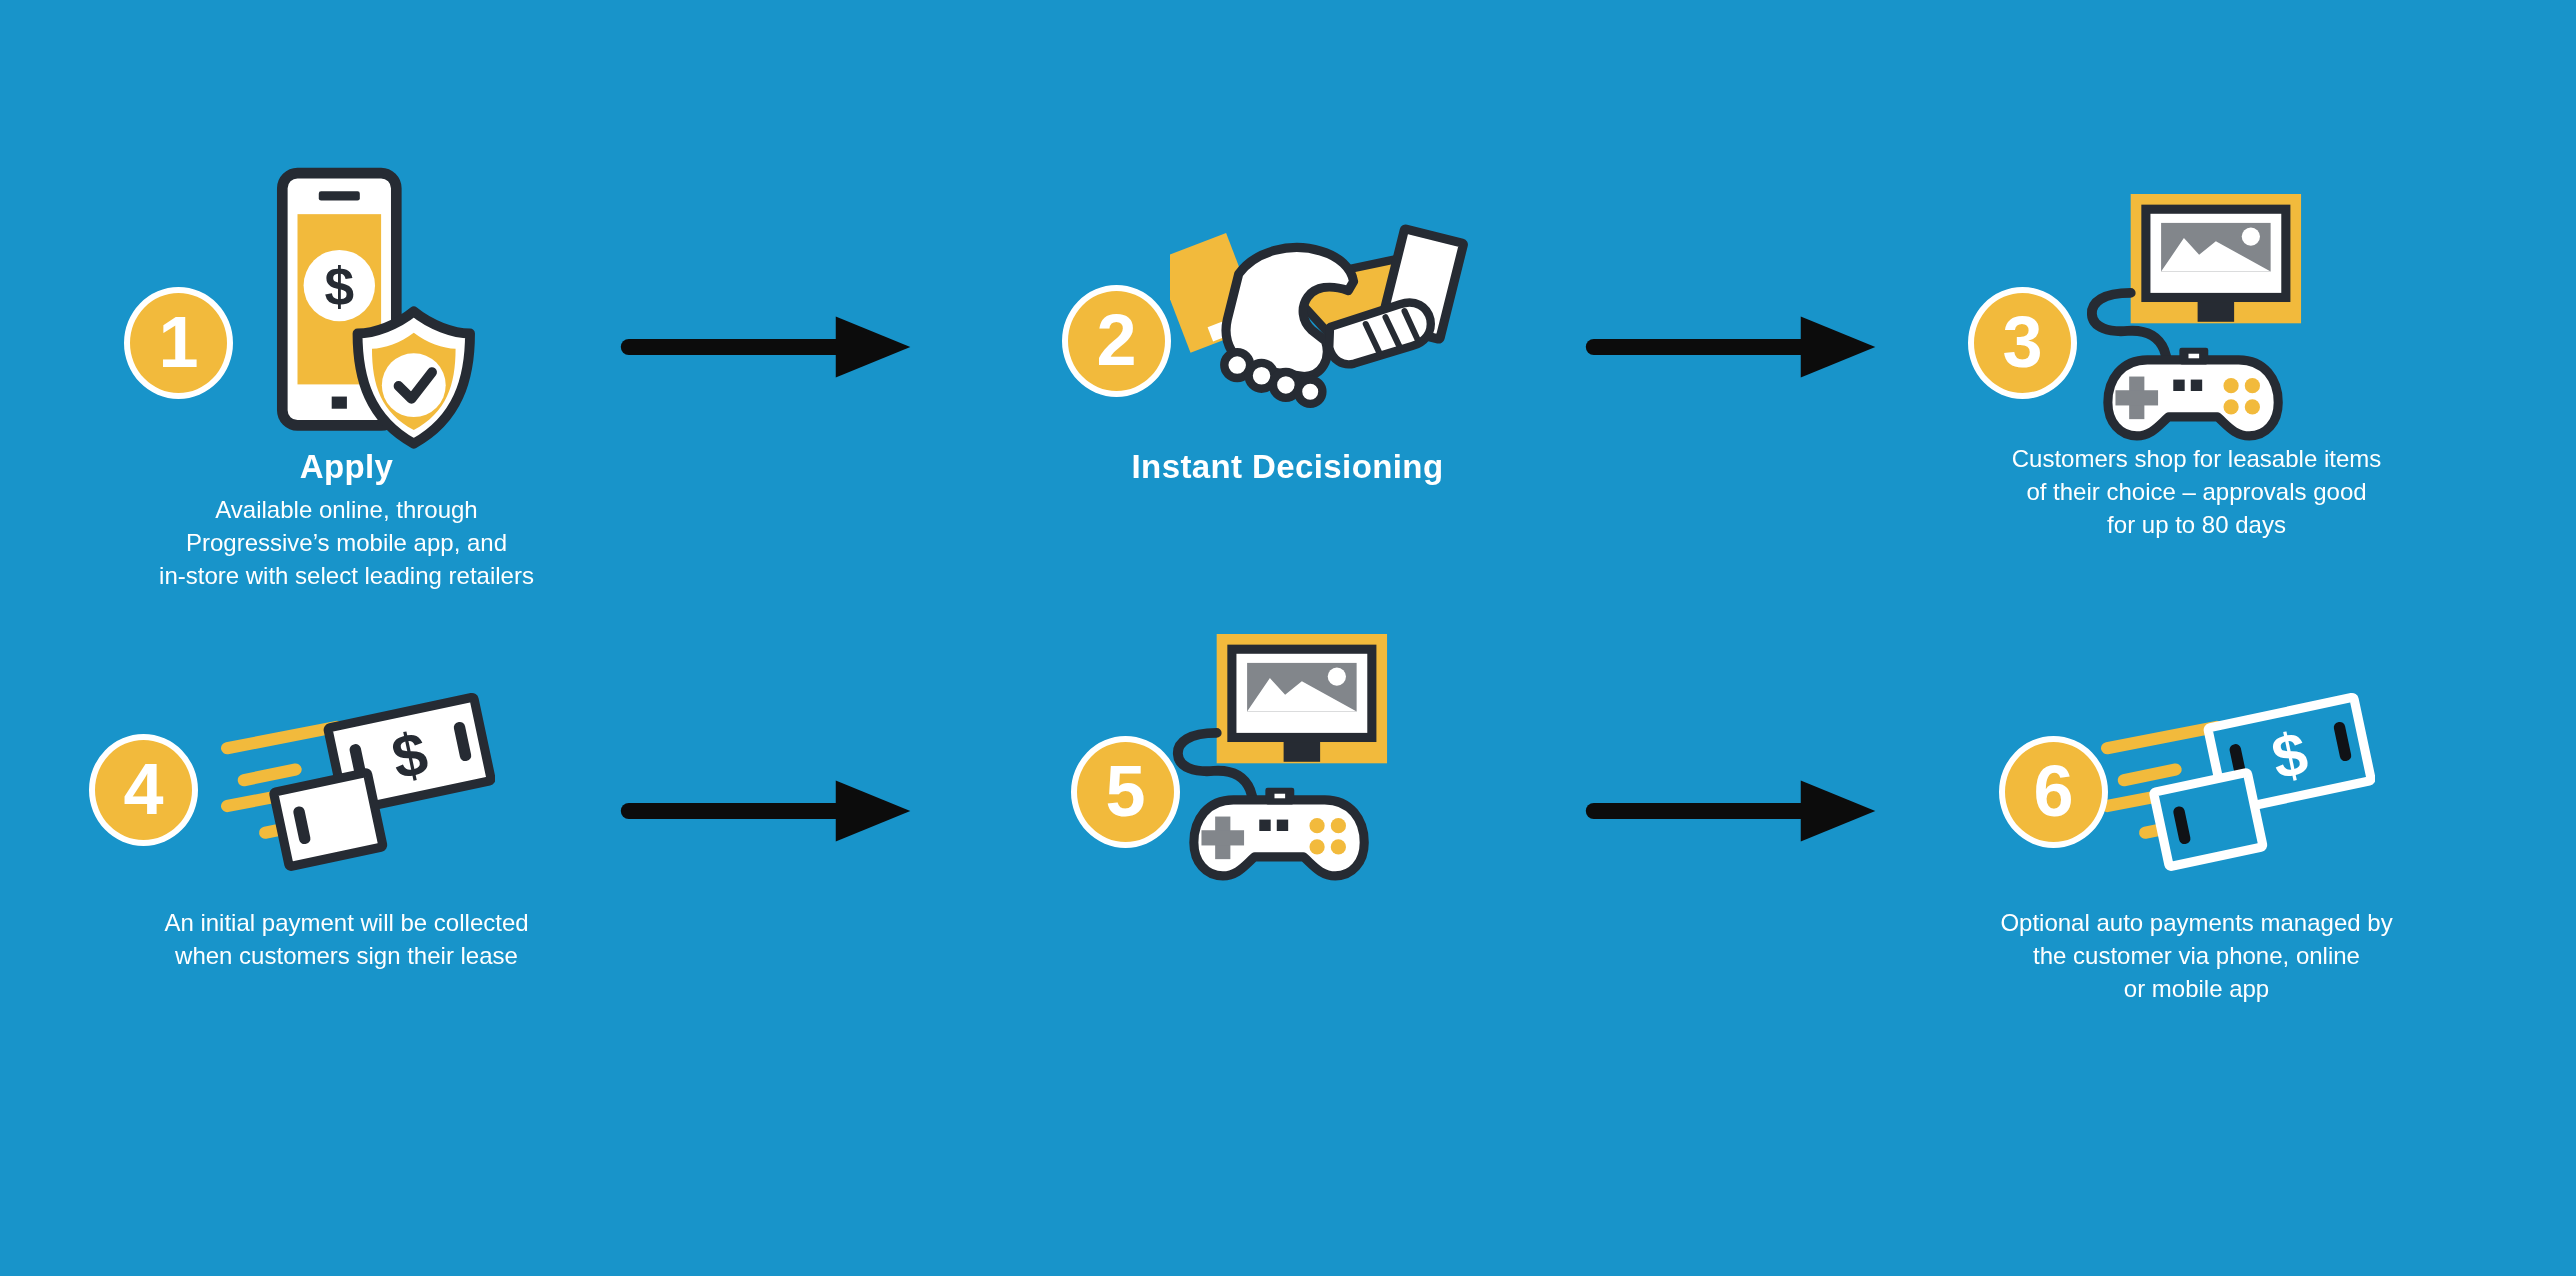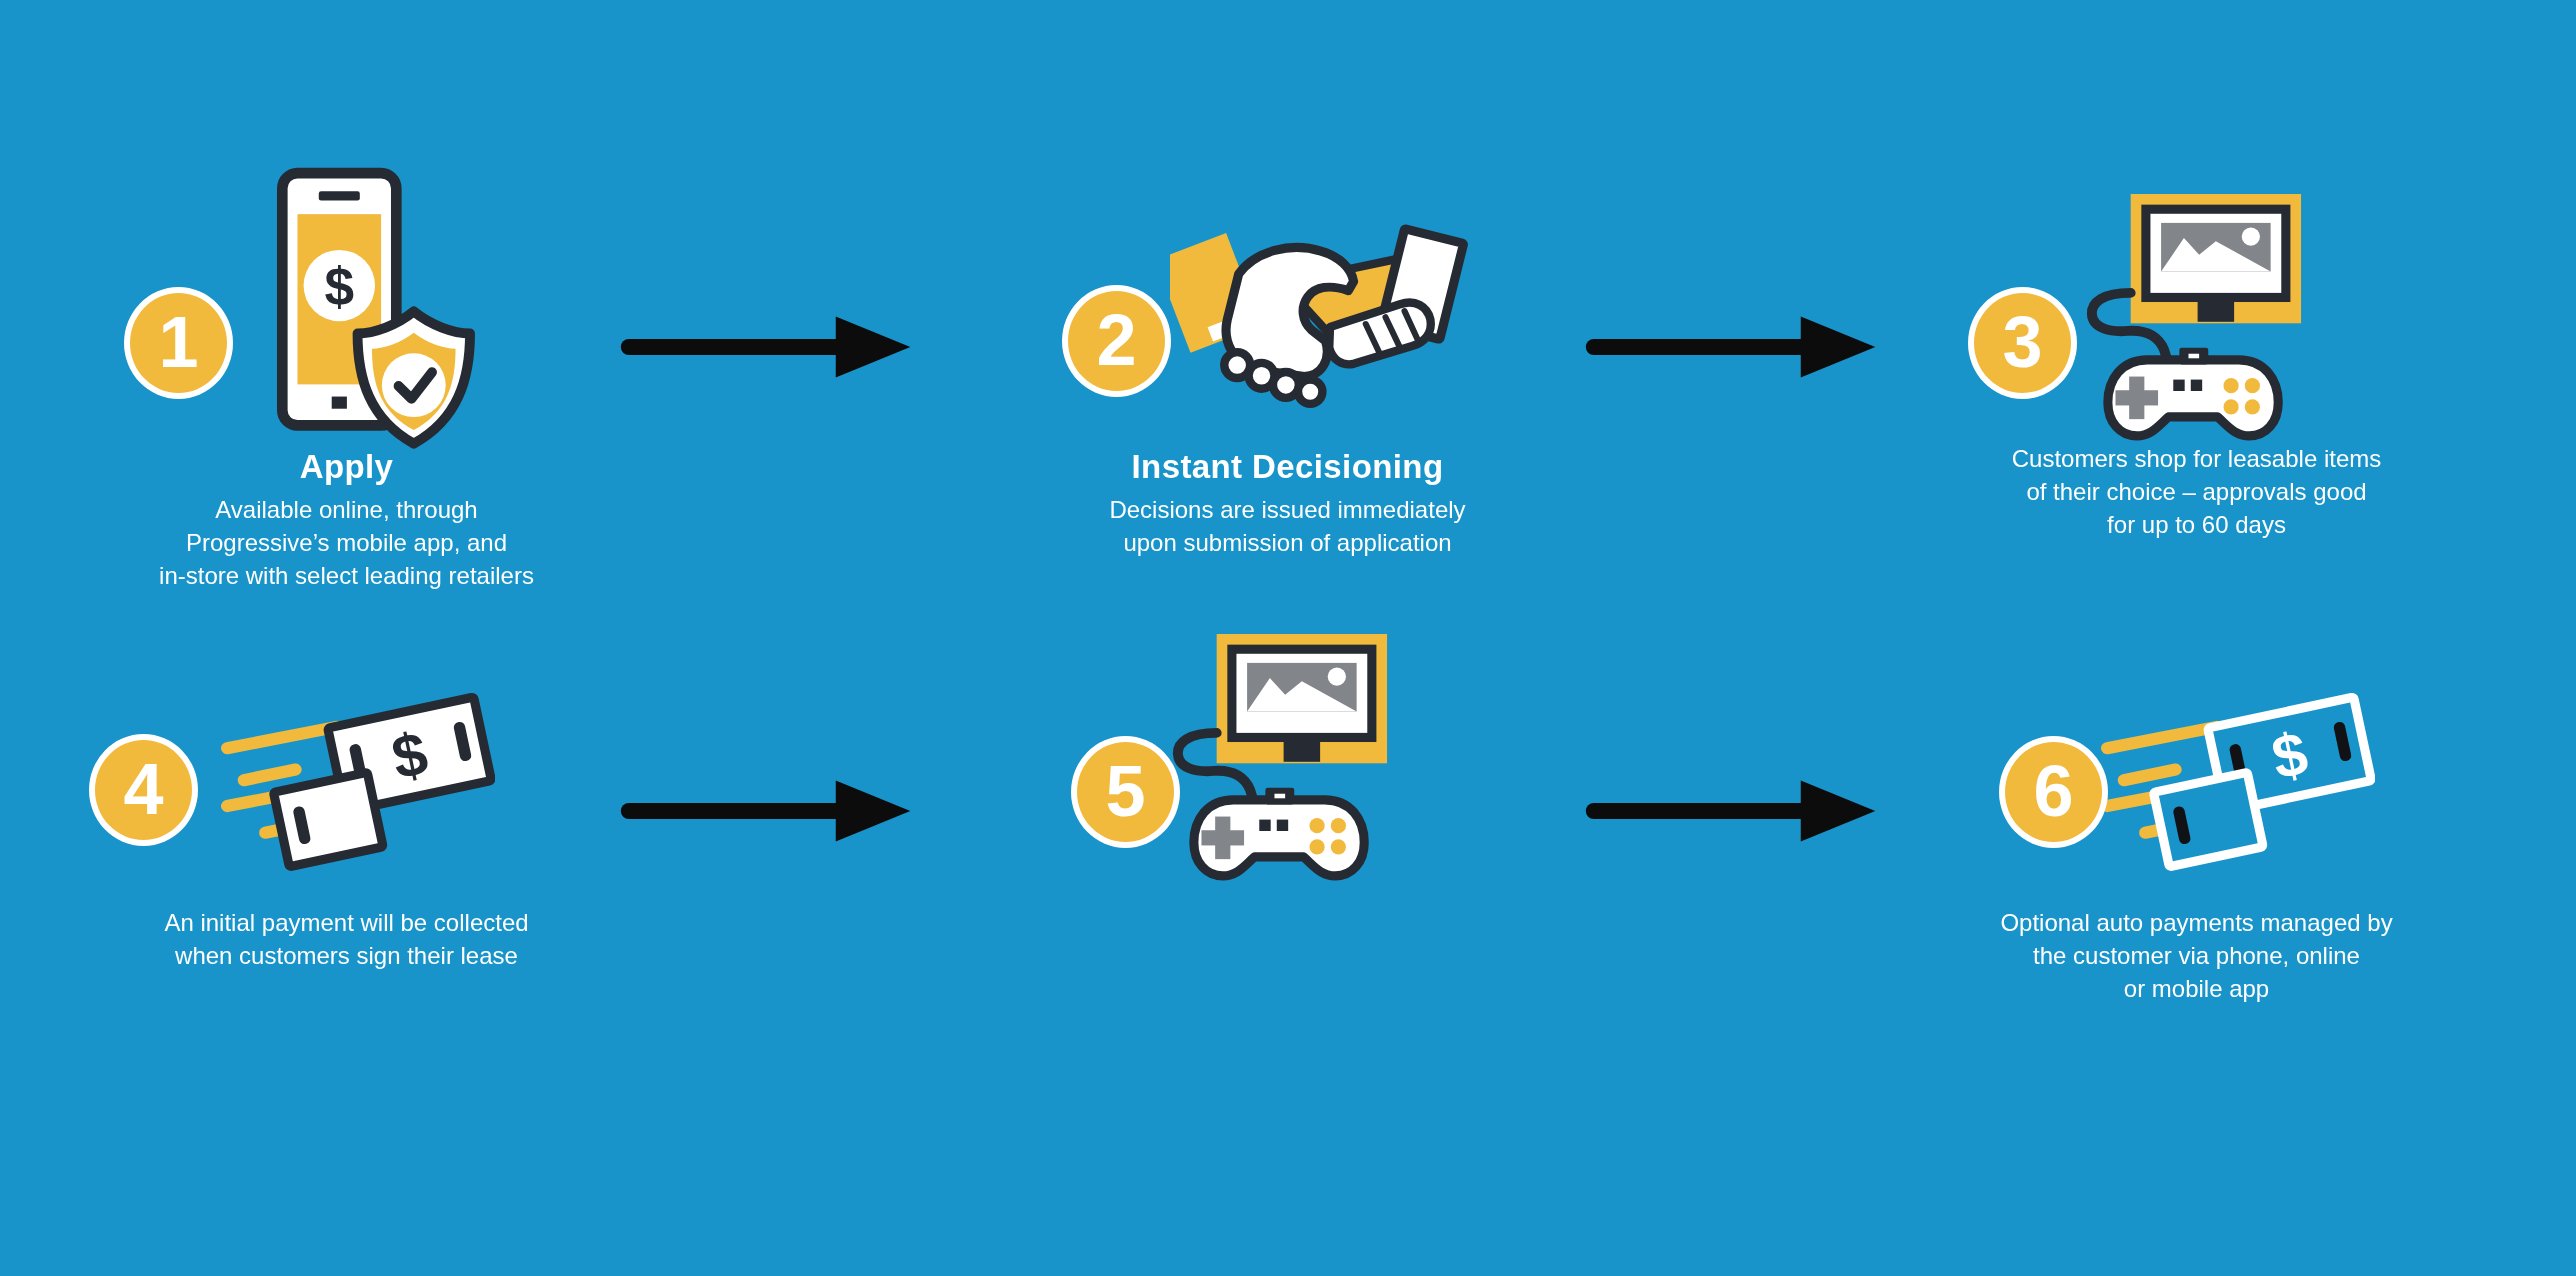--- a/index.html
+++ b/index.html
@@ -99,22 +99,20 @@
         <circle cx="184" cy="235" r="16" fill="#fff" stroke="var(--dark)" stroke-width="11"></circle>
 
         <path d="M210,150 L302,120 C322,113 338,123 342,140 C345,157 335,170 318,175 L242,198 C226,202 213,193 209,177 Z" fill="#fff" stroke="var(--dark)" stroke-width="11" stroke-linejoin="round"></path>
         <path d="M257,146 L276,186 M283,137 L302,177 M308,129 L325,166" fill="none" stroke="var(--dark)" stroke-width="8" stroke-linecap="round"></path>
       </svg>
       <div class="num-circle" style="left:56px;top:171px;">
         <span>2</span>
       </div>
     </div>
     <div class="step-title">Instant Decisioning</div>
-    <div class="step-desc">Decisions are issued immediately
-upon submission of application</div>
   </div>
 
   <div class="step row1" style="left:1915px;top:114px;">
     <div class="icon-area">
       <svg class="icon-svg" style="left:167px;top:80px;" width="251" height="251" viewBox="0 0 330 330">
         <rect x="64" y="0" width="224" height="170" fill="var(--yellow)"></rect>
         <rect x="78" y="14" width="196" height="128" fill="var(--dark)"></rect>
         <rect x="90" y="26" width="172" height="104" fill="#fff"></rect>
         <rect x="104" y="38" width="144" height="64" fill="var(--gray)"></rect>
         <path d="M104,102 L134,58 L154,80 L176,62 L248,102 Z" fill="#fff"></path>
@@ -132,21 +130,21 @@
         <circle cx="224" cy="252" r="10" fill="var(--yellow)"></circle>
         <circle cx="196" cy="280" r="10" fill="var(--yellow)"></circle>
         <circle cx="224" cy="280" r="10" fill="var(--yellow)"></circle>
       </svg>
       <div class="num-circle" style="left:53px;top:173px;">
         <span>3</span>
       </div>
     </div>
     <div class="step-desc">Customers shop for leasable items
 of their choice – approvals good
-for up to 60 days</div>
+for up to 80 days</div>
   </div>
 
   <div class="step row2" style="left:65px;top:590px;">
     <div class="icon-area">
       <svg class="icon-svg" style="left:156px;top:85px;" width="274" height="221" viewBox="0 0 360 290">
         <g stroke="var(--yellow)" stroke-width="16" stroke-linecap="round">
           <path d="M8,96 L152,68"></path>
           <path d="M30,138 L98,124"></path>
           <path d="M8,172 L128,149"></path>
           <path d="M58,207 L132,192"></path>

